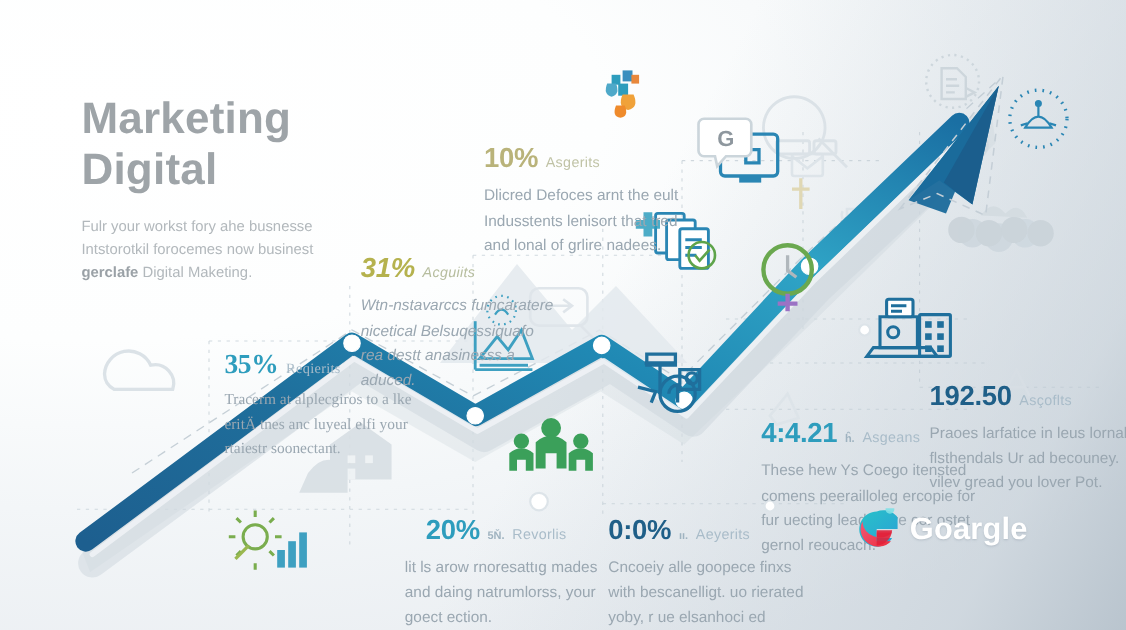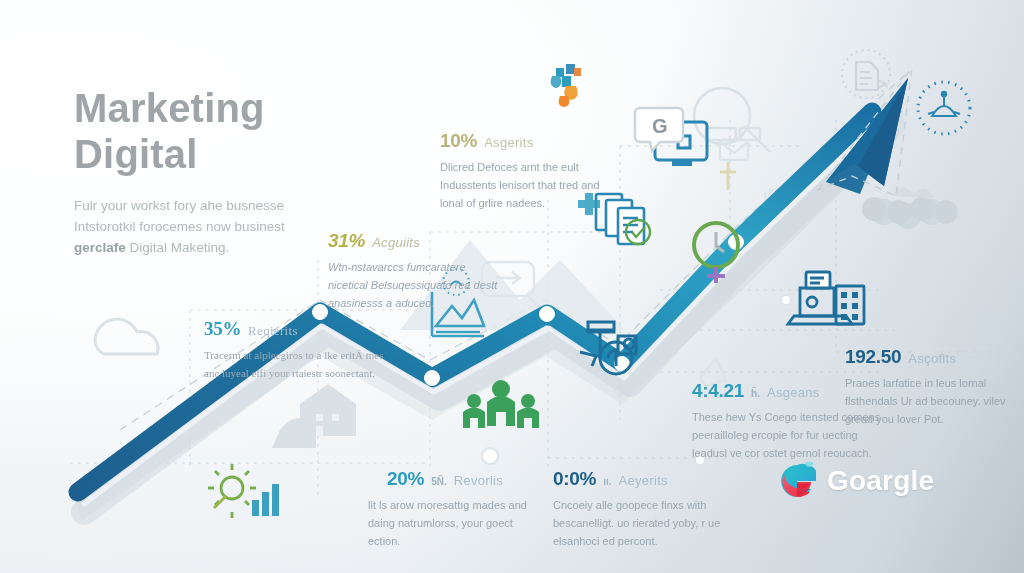--- a/index.html
+++ b/index.html
@@ -32,25 +32,25 @@
   .headline h1 span{display:block;}
   .subcopy{
     margin-top:18px;font-size:13.5px;line-height:1.55;color:#b2b8bc;
     width:258px;
   }
   .subcopy b{color:#9aa1a6;font-weight:bold;}
 
   
   .stat{position:absolute;width:180px;}
   .stat .hdr{display:flex;align-items:baseline;gap:7px;white-space:nowrap;}
-  .stat .num{font-size:19px;font-weight:bold;letter-spacing:-0.3px;}
+  .stat .num{font-size:25px;font-weight:bold;letter-spacing:-0.3px;}
   .stat .sup{font-size:10px;font-weight:bold;color:#9fb3c0;}
   .stat .lbl{font-size:13px;color:#a9bcc9;letter-spacing:0.3px;}
   .stat .body{
-    margin-top:7px;font-size:11px;line-height:1.62;color:#9aa7b1;
+    margin-top:7px;font-size:14px;line-height:1.62;color:#9aa7b1;
   }
   .stat.wide{width:200px;margin-left:32px;}
 
   
   .logo{
     position:absolute;left:778px;top:462px;
     display:flex;align-items:center;gap:11px;
   }
   .logo .mark{position:relative;width:38px;height:38px;}
   .logo .word{

